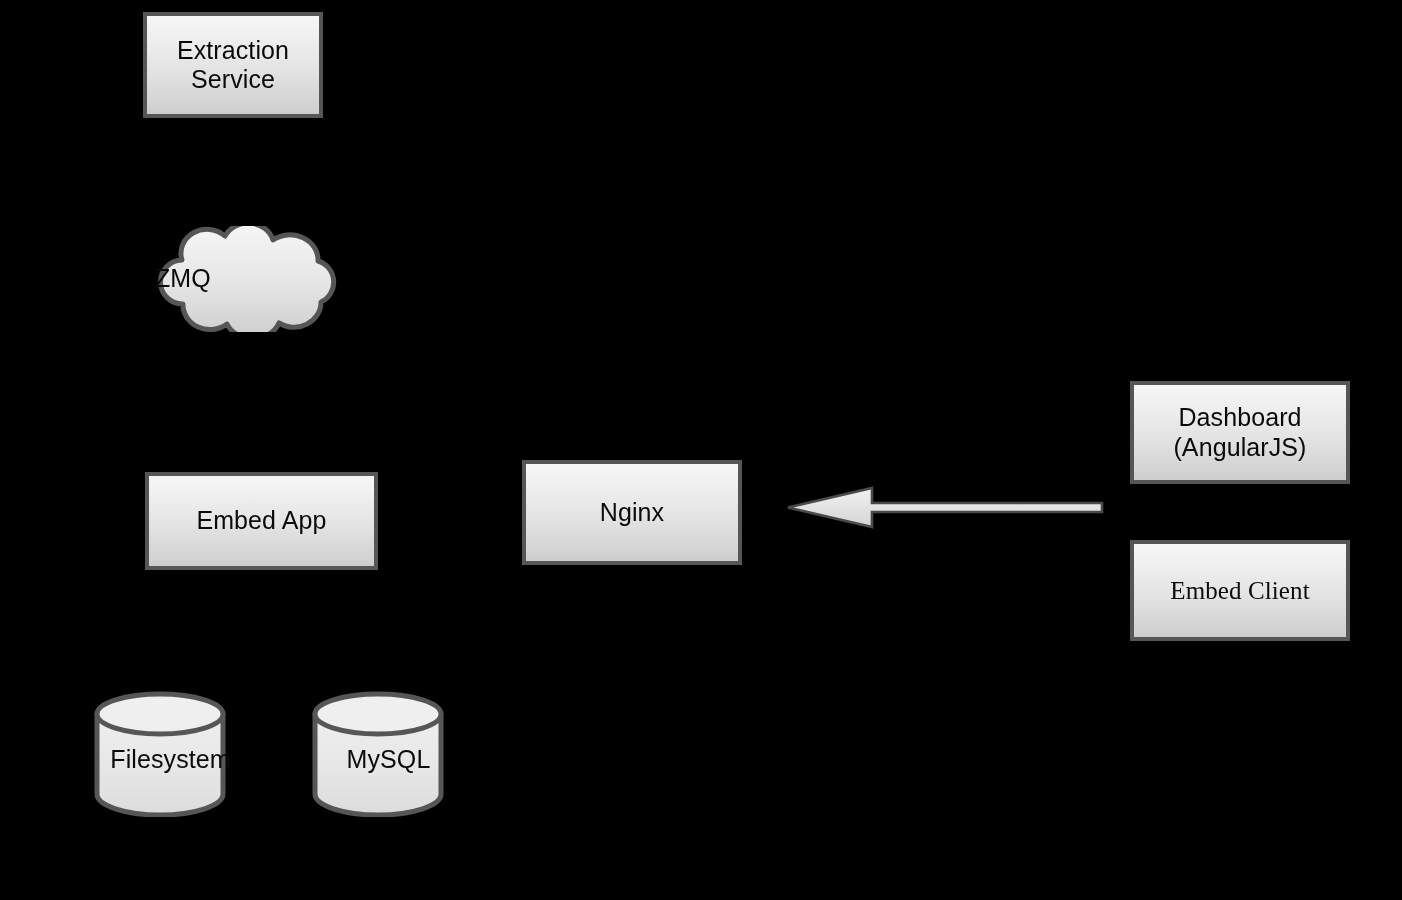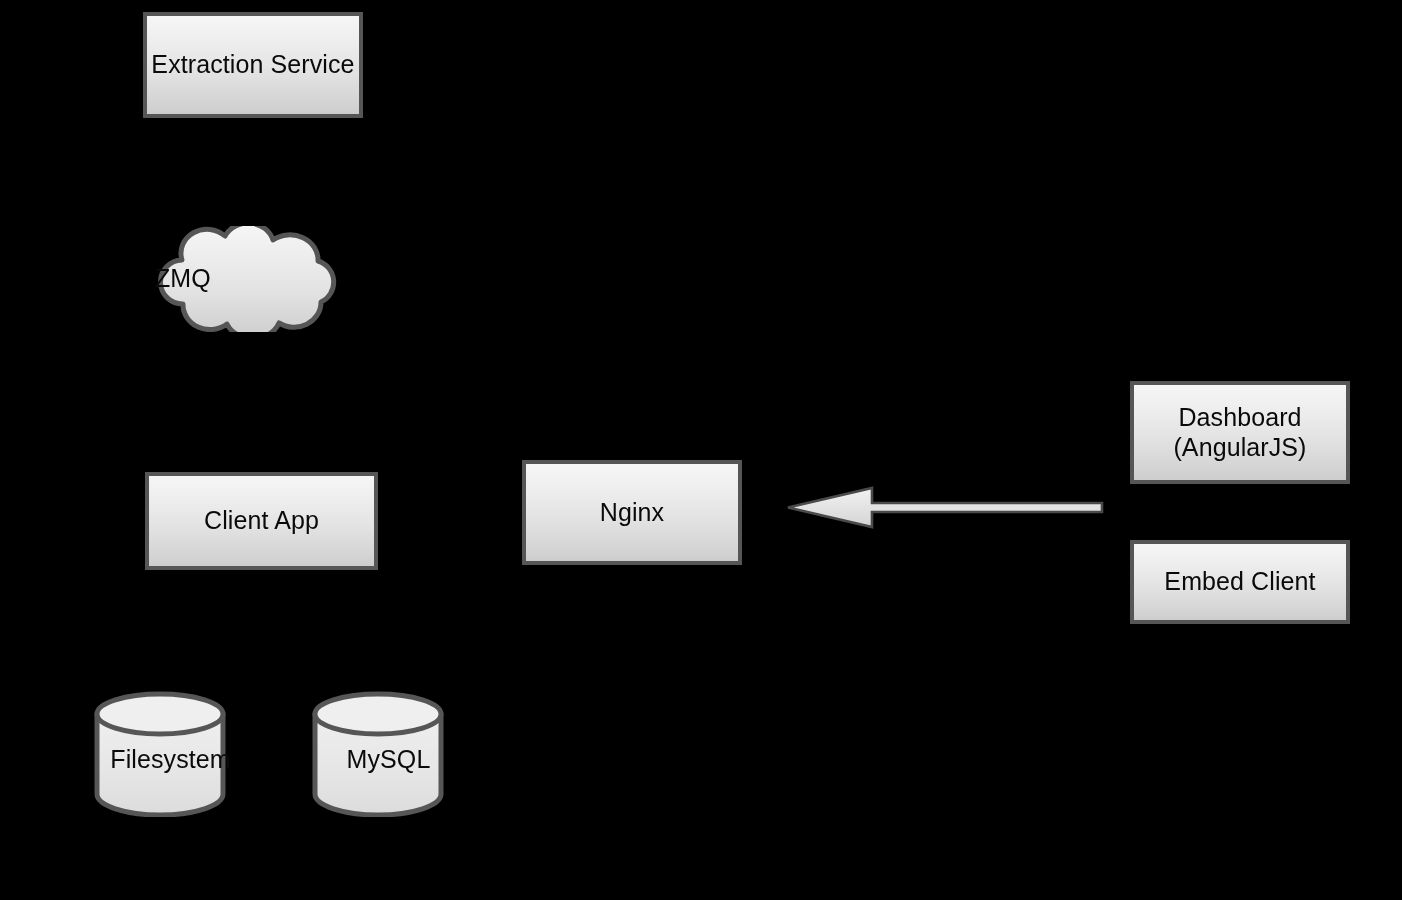--- a/index.html
+++ b/index.html
@@ -83,21 +83,21 @@
     display: block;
     width: 100%;
     height: 100%;
   }
 </style>
 </head>
 <body>
 
 <div id="canvas">
 
-  <div class="box" style="left:143px; top:12px; width:220px; height:106px;">
+  <div class="box" style="left:143px; top:12px; width:180px; height:106px;">
     <span class="node-label">Extraction Service</span>
   </div>
 
   <div class="cloud" style="left:155px; top:226px; width:192px; height:106px;">
     <svg viewBox="0 0 192 106" preserveAspectRatio="none">
       <defs>
         <linearGradient id="gradCloud" x1="0" y1="0" x2="0" y2="1">
           <stop offset="0%" stop-color="#f6f6f6"></stop>
           <stop offset="30%" stop-color="#ededed"></stop>
           <stop offset="60%" stop-color="#e2e2e2"></stop>
@@ -112,33 +112,33 @@
                A 28 24 0 0 1 72 98
                A 27 25 0 0 1 28 78
                A 22 22 0 0 1 27 34
                A 26 24 0 0 1 70 10
                Z" fill="url(#gradCloud)" stroke="#565656" stroke-width="5" stroke-linejoin="round"></path>
     </svg>
     <span class="node-label">ZMQ</span>
   </div>
 
   <div class="box" style="left:145px; top:472px; width:233px; height:98px;">
-    <span class="node-label">Client App</span>
+    <span class="node-label">Embed App</span>
   </div>
 
   <div class="box" style="left:1130px; top:381px; width:220px; height:103px;">
     <span class="node-label">Dashboard
 (AngularJS)</span>
   </div>
 
   <div class="box" style="left:522px; top:460px; width:220px; height:105px;">
     <span class="node-label">Nginx</span>
   </div>
 
-  <div class="box" style="left:1130px; top:540px; width:220px; height:84px;">
+  <div class="box" style="left:1130px; top:540px; width:220px; height:101px;font-family:Liberation Serif, serif;">
     <span class="node-label">Embed Client</span>
   </div>
 
   <div class="arrow" style="left:785px; top:483px; width:320px; height:50px;">
     <svg viewBox="0 0 320 50" preserveAspectRatio="none">
       <defs>
         <linearGradient id="gradArrow" x1="0" y1="0" x2="0" y2="1">
           <stop offset="0%" stop-color="#f2f2f2"></stop>
           <stop offset="100%" stop-color="#d4d4d4"></stop>
         </linearGradient>

